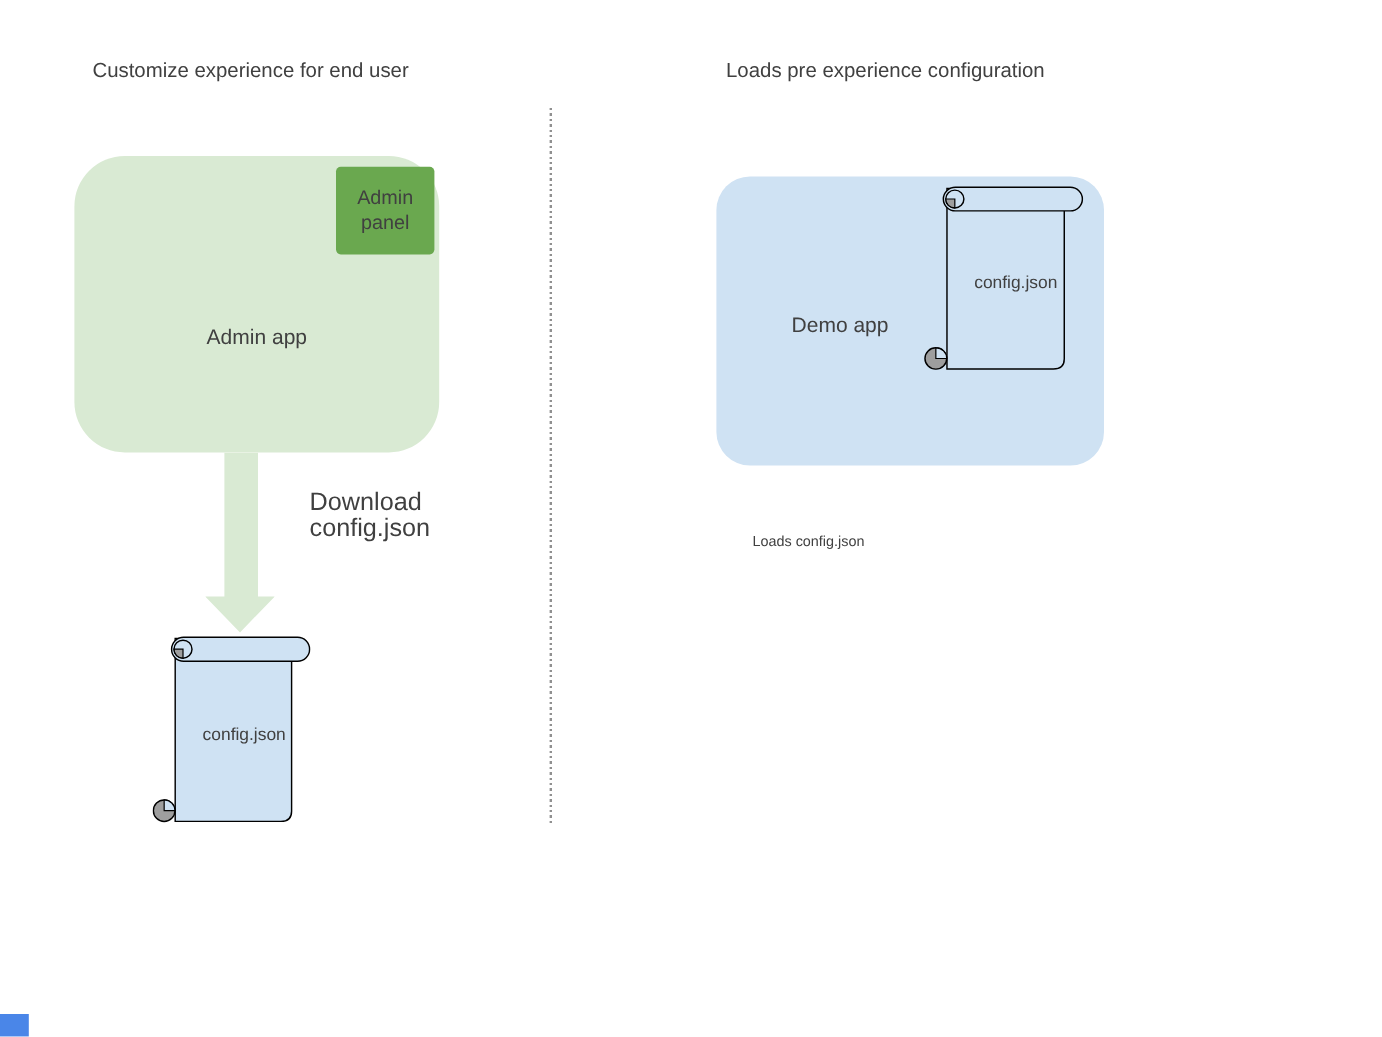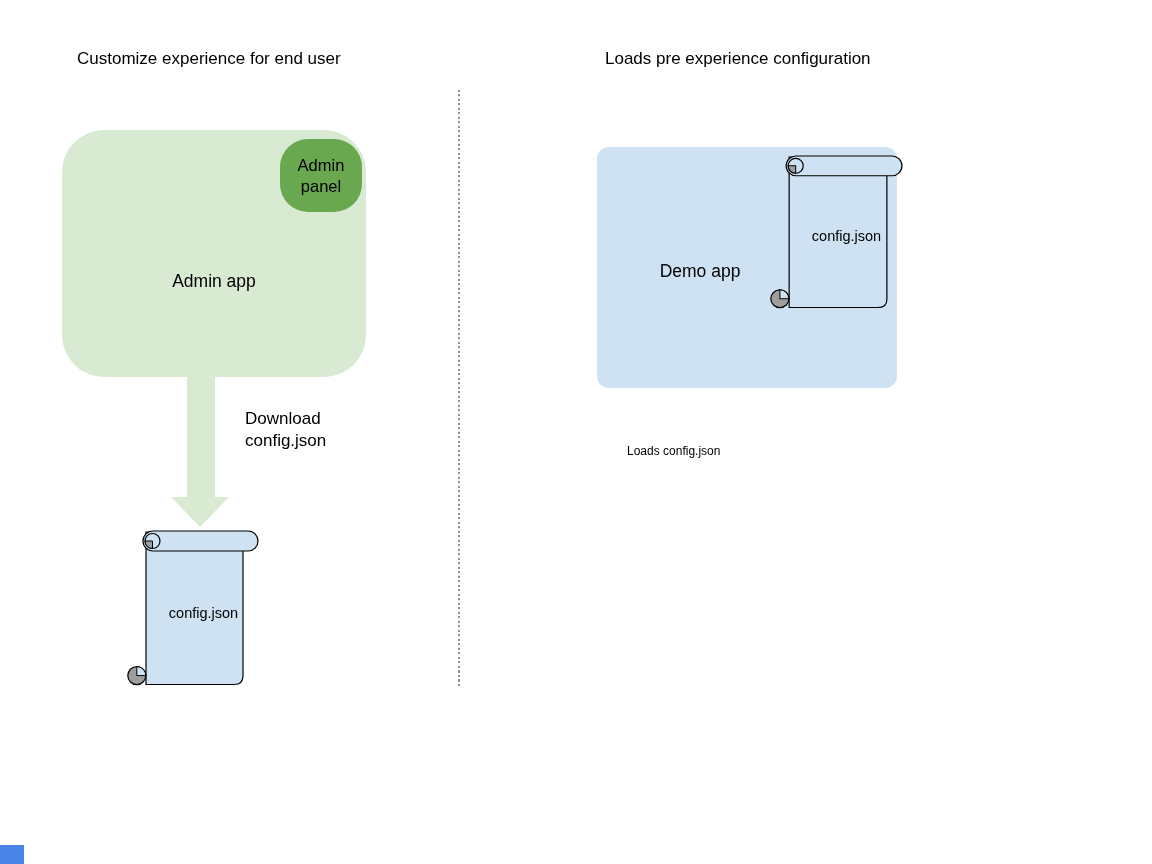--- a/index.html
+++ b/index.html
@@ -3,21 +3,21 @@
 <meta charset="utf-8">
 <style>
   html, body { margin: 0; padding: 0; background: #ffffff; }
   #canvas {
     position: relative;
     width: 1152px;
     height: 864px;
     background: #ffffff;
     overflow: hidden;
     font-family: "Liberation Sans", sans-serif;
-    color: #000000;
+    color: #404040;
   }
   .abs { position: absolute; }
 
   .section-title {
     font-size: 17px;
     line-height: 20px;
     white-space: nowrap;
   }
 
   
@@ -30,57 +30,58 @@
   .admin-app-label {
     left: 0; top: 114px; width: 304px;
     text-align: center;
     font-size: 17.5px;
     margin-top: 27px;
   }
   .admin-panel-badge {
     left: 218px; top: 9px;
     width: 82px; height: 73px;
     background: #6aa84f;
-    border-radius: 28px;
+    border-radius: 4px;
     display: flex; align-items: center; justify-content: center;
     text-align: center;
   }
   .admin-panel-label {
     font-size: 16.5px;
     line-height: 21px;
     width: 60px;
   }
 
   
   .download-arrow { left: 171px; top: 377px; }
   .arrow-caption {
-    left: 245px; top: 408px;
+    left: 258px; top: 408px;
     width: 100px;
-    font-size: 17px;
+    font-size: 21px;
     line-height: 22px;
   }
 
   
   .scroll-left  { left: 127px; top: 530px; width: 132px; height: 157px; }
   .scroll-right { left: 770px; top: 155px; width: 133px; height: 155px; }
   .scroll-label {
     position: absolute;
     left: 19px; width: 115px;
     text-align: center;
     font-size: 14.5px;
   }
   .scroll-left  .scroll-label { top: 75px; }
   .scroll-right .scroll-label { top: 73px; }
 
   
   .demo-app-box {
     left: 597px; top: 147px;
     width: 300px; height: 241px;
     background: #cfe2f3;
-    border-radius: 12px;
+    border-radius: 28px;
+    padding-left: 23px;
   }
   .demo-app-label {
     left: 0; top: 114px; width: 206px;
     text-align: center;
     font-size: 17.5px;
   }
 
   .loads-caption {
     left: 627px; top: 444px;
     font-size: 12px;

